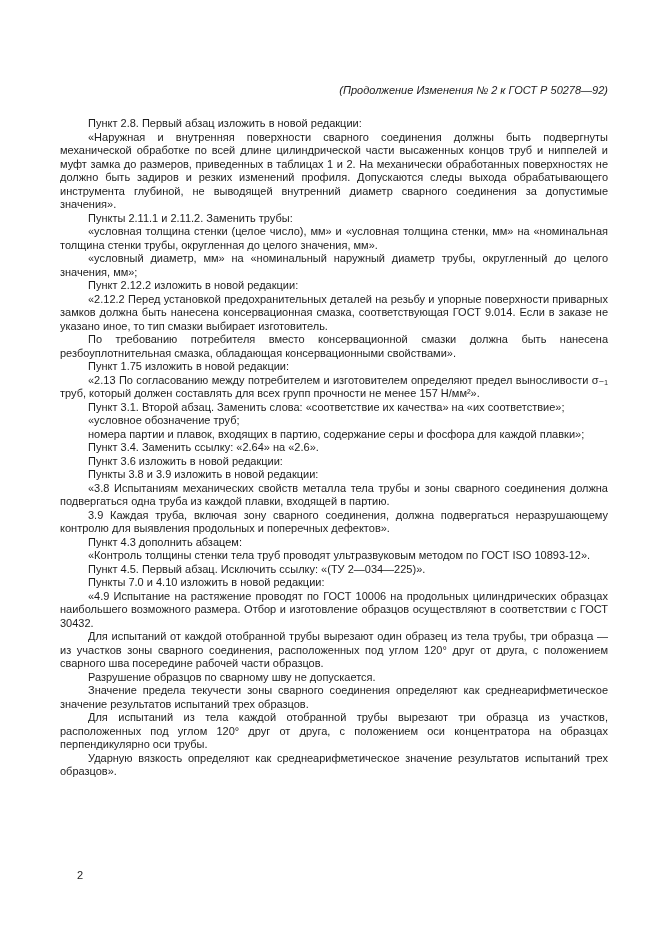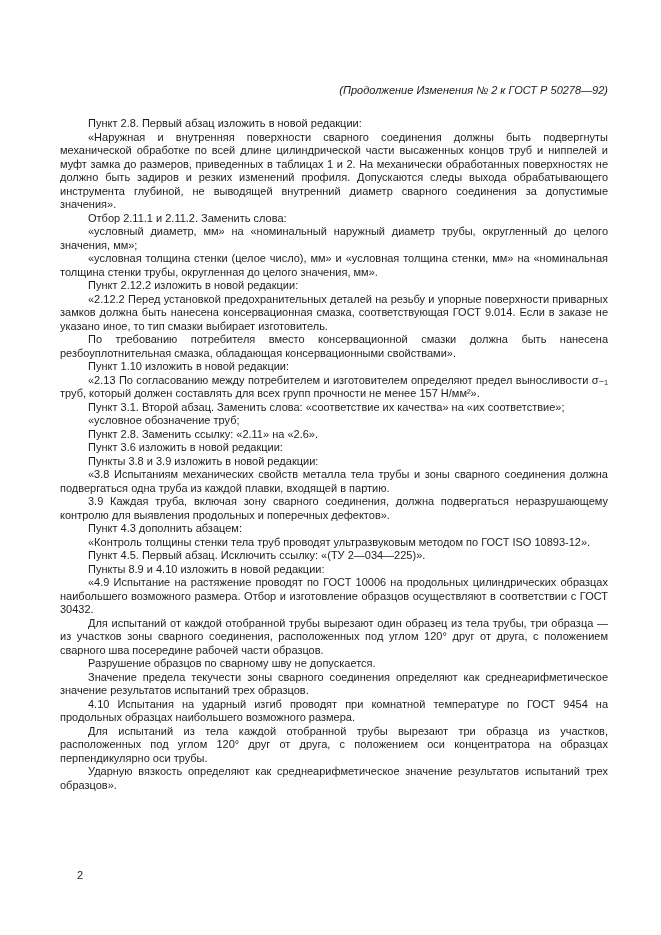--- a/index.html
+++ b/index.html
@@ -50,42 +50,42 @@
 </style>
 </head>
 <body>
 
 <div class="page">
   <div class="content">
     <p class="doc-header">(Продолжение Изменения № 2 к ГОСТ Р 50278—92)</p>
     <div>
         <p class="para">Пункт 2.8. Первый абзац изложить в новой редакции:</p>
         <p class="para">«Наружная и внутренняя поверхности сварного соединения должны быть подвергнуты механической обработке по всей длине цилиндрической части высаженных концов труб и ниппелей и муфт замка до размеров, приведенных в таблицах 1 и 2. На механически обработанных поверхностях не должно быть задиров и резких изменений профиля. Допускаются следы выхода обрабатывающего инструмента глубиной, не выводящей внутренний диаметр сварного соединения за допустимые значения».</p>
-        <p class="para">Отбор 2.11.1 и 2.11.2. Заменить слова:</p>
+        <p class="para">Пункты 2.11.1 и 2.11.2. Заменить трубы:</p>
+        <p class="para">«условная толщина стенки (целое число), мм» и «условная толщина стенки, мм» на «номинальная толщина стенки трубы, округленная до целого значения, мм».</p>
         <p class="para">«условный диаметр, мм» на «номинальный наружный диаметр трубы, округленный до целого значения, мм»;</p>
-        <p class="para">«условная толщина стенки (целое число), мм» и «условная толщина стенки, мм» на «номинальная толщина стенки трубы, округленная до целого значения, мм».</p>
         <p class="para">Пункт 2.12.2 изложить в новой редакции:</p>
         <p class="para">«2.12.2 Перед установкой предохранительных деталей на резьбу и упорные поверхности приварных замков должна быть нанесена консервационная смазка, соответствующая ГОСТ 9.014. Если в заказе не указано иное, то тип смазки выбирает изготовитель.</p>
         <p class="para">По требованию потребителя вместо консервационной смазки должна быть нанесена резбоуплотнительная смазка, обладающая консервационными свойствами».</p>
-        <p class="para">Пункт 1.10 изложить в новой редакции:</p>
+        <p class="para">Пункт 1.75 изложить в новой редакции:</p>
         <p class="para">«2.13 По согласованию между потребителем и изготовителем определяют предел выносливости σ₋₁ труб, который должен составлять для всех групп прочности не менее 157 Н/мм²».</p>
         <p class="para">Пункт 3.1. Второй абзац. Заменить слова: «соответствие их качества» на «их соответствие»;</p>
         <p class="para">«условное обозначение труб;</p>
-        <p class="para">Пункт 2.8. Заменить ссылку: «2.11» на «2.6».</p>
+        <p class="para">номера партии и плавок, входящих в партию, содержание серы и фосфора для каждой плавки»;</p>
+        <p class="para">Пункт 3.4. Заменить ссылку: «2.64» на «2.6».</p>
         <p class="para">Пункт 3.6 изложить в новой редакции:</p>
         <p class="para">Пункты 3.8 и 3.9 изложить в новой редакции:</p>
         <p class="para">«3.8 Испытаниям механических свойств металла тела трубы и зоны сварного соединения должна подвергаться одна труба из каждой плавки, входящей в партию.</p>
         <p class="para">3.9 Каждая труба, включая зону сварного соединения, должна подвергаться неразрушающему контролю для выявления продольных и поперечных дефектов».</p>
         <p class="para">Пункт 4.3 дополнить абзацем:</p>
         <p class="para">«Контроль толщины стенки тела труб проводят ультразвуковым методом по ГОСТ ISO 10893-12».</p>
         <p class="para">Пункт 4.5. Первый абзац. Исключить ссылку: «(ТУ 2—034—225)».</p>
-        <p class="para">Пункты 8.9 и 4.10 изложить в новой редакции:</p>
+        <p class="para">Пункты 7.0 и 4.10 изложить в новой редакции:</p>
         <p class="para">«4.9 Испытание на растяжение проводят по ГОСТ 10006 на продольных цилиндрических образцах наибольшего возможного размера. Отбор и изготовление образцов осуществляют в соответствии с ГОСТ 30432.</p>
         <p class="para">Для испытаний от каждой отобранной трубы вырезают один образец из тела трубы, три образца — из участков зоны сварного соединения, расположенных под углом 120° друг от друга, с положением сварного шва посередине рабочей части образцов.</p>
         <p class="para">Разрушение образцов по сварному шву не допускается.</p>
         <p class="para">Значение предела текучести зоны сварного соединения определяют как среднеарифметическое значение результатов испытаний трех образцов.</p>
-        <p class="para">4.10 Испытания на ударный изгиб проводят при комнатной температуре по ГОСТ 9454 на продольных образцах наибольшего возможного размера.</p>
         <p class="para">Для испытаний из тела каждой отобранной трубы вырезают три образца из участков, расположенных под углом 120° друг от друга, с положением оси концентратора на образцах перпендикулярно оси трубы.</p>
         <p class="para">Ударную вязкость определяют как среднеарифметическое значение результатов испытаний трех образцов».</p>
       </div>
   </div>
   <div class="page-number">2</div>
 </div>
 
 </body></html>

